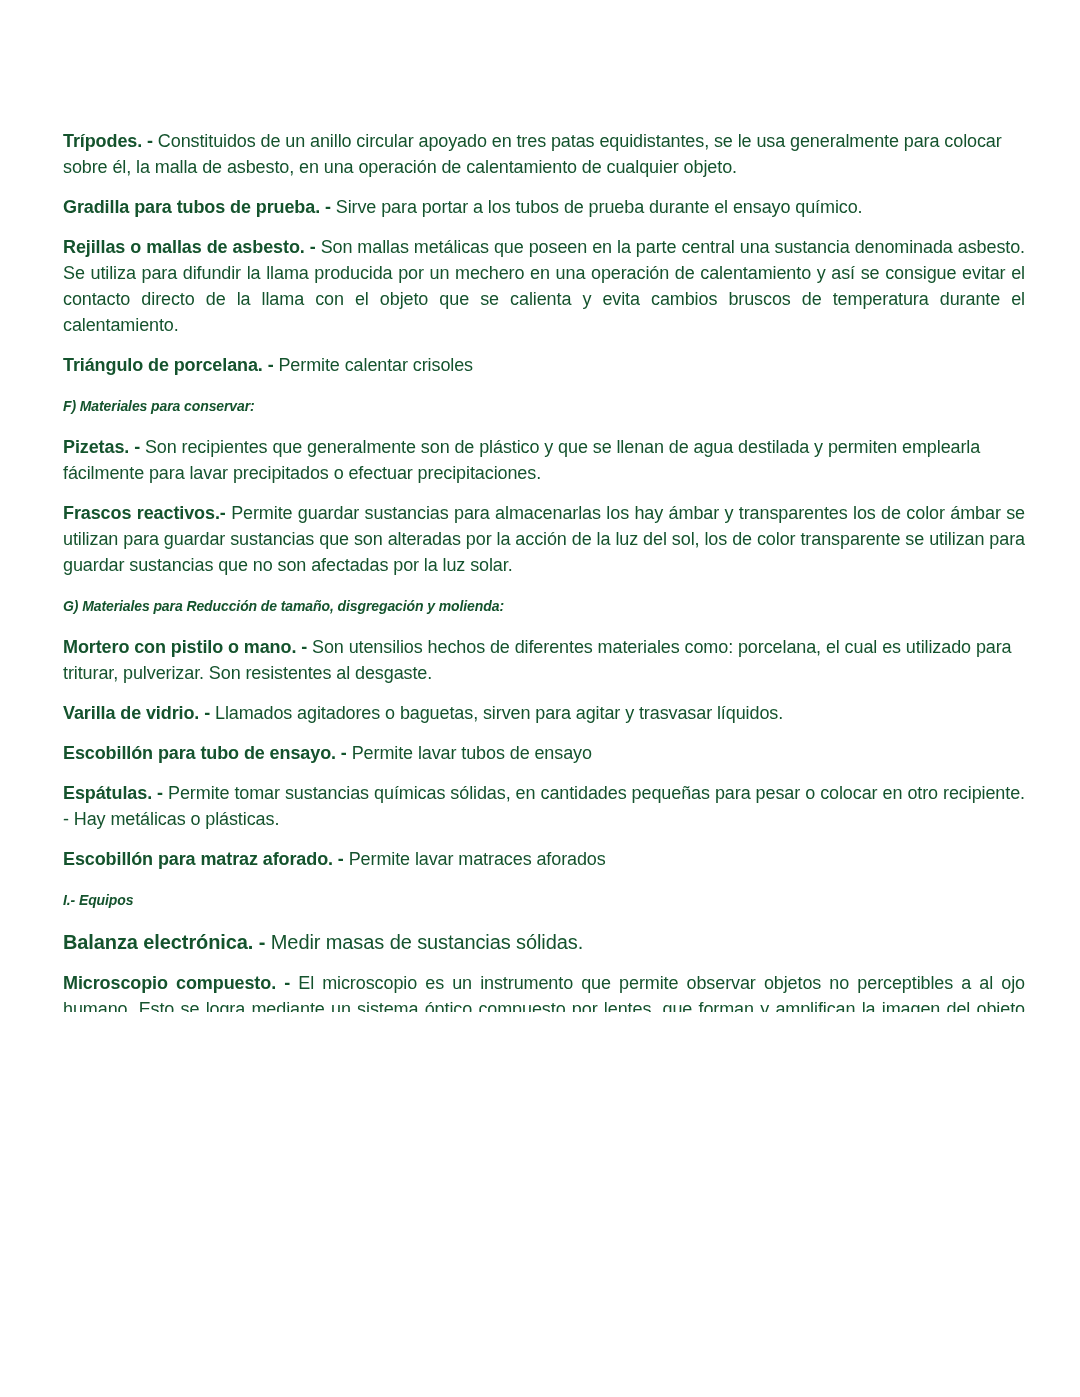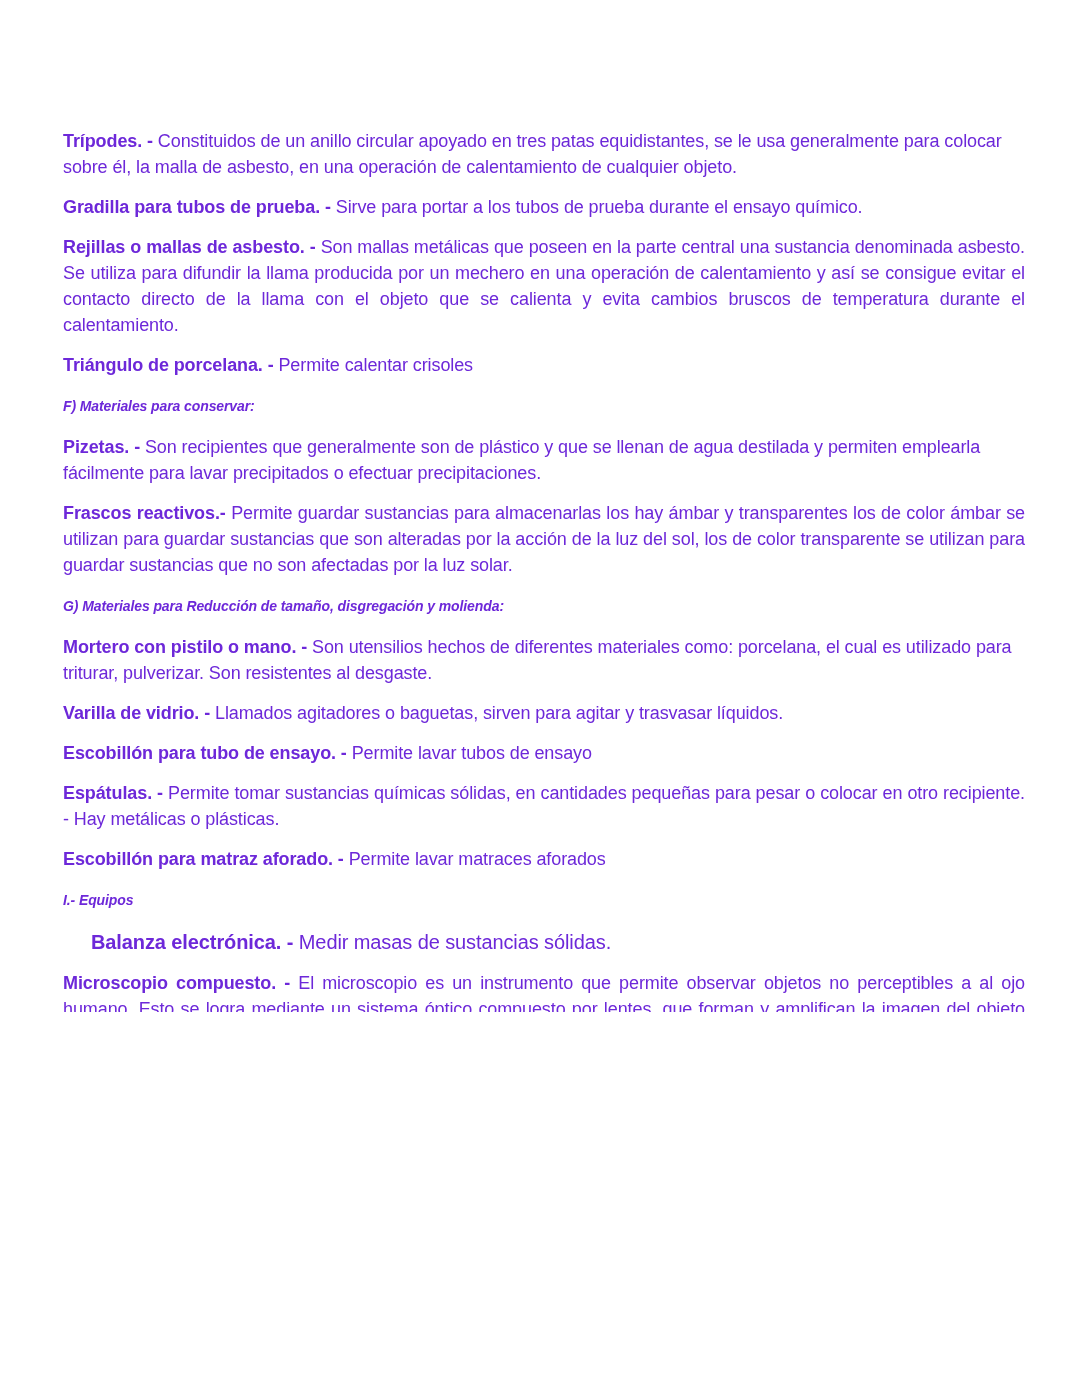--- a/index.html
+++ b/index.html
@@ -4,32 +4,32 @@
 <style>
   html, body { margin: 0; padding: 0; background: #ffffff; }
   .page {
     position: relative;
     width: 1080px;
     height: 1012px;
     box-sizing: border-box;
     background: #ffffff;
     padding: 128px 55px 40px 63px;
     font-family: "Liberation Sans", "DejaVu Sans", sans-serif;
-    color: #6d28d9;
+    color: #14532d;
     overflow: hidden;
   }
   .para {
     margin: 0 0 14px 0;
     font-size: 18px;
     line-height: 26px;
     letter-spacing: -0.1px;
     text-align: left;
   }
   .para.justify { text-align: justify; }
-  .para.large { font-size: 20px; line-height: 28px; margin-left: 28px; }
+  .para.large { font-size: 20px; line-height: 28px; }
   .lead { font-weight: bold; }
   .heading {
     margin: 2px 0 14px 0;
     font-size: 14px;
     line-height: 28px;
     font-weight: bold;
     letter-spacing: -0.1px;
     font-style: italic;
   }
 </style>

